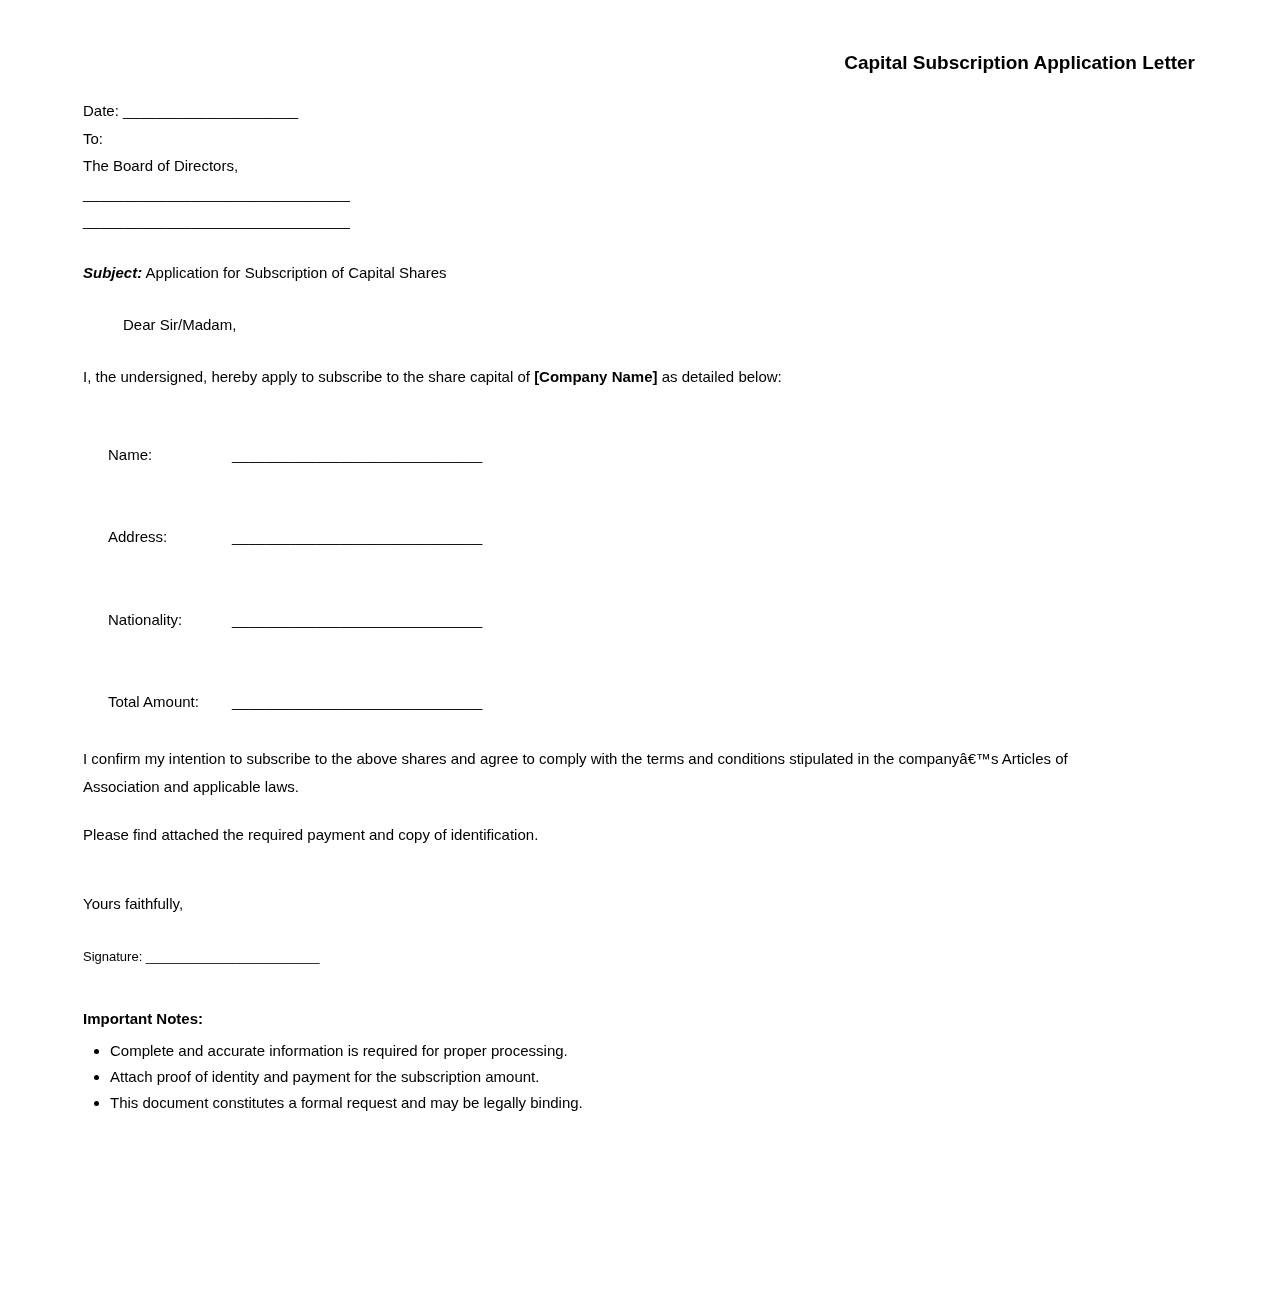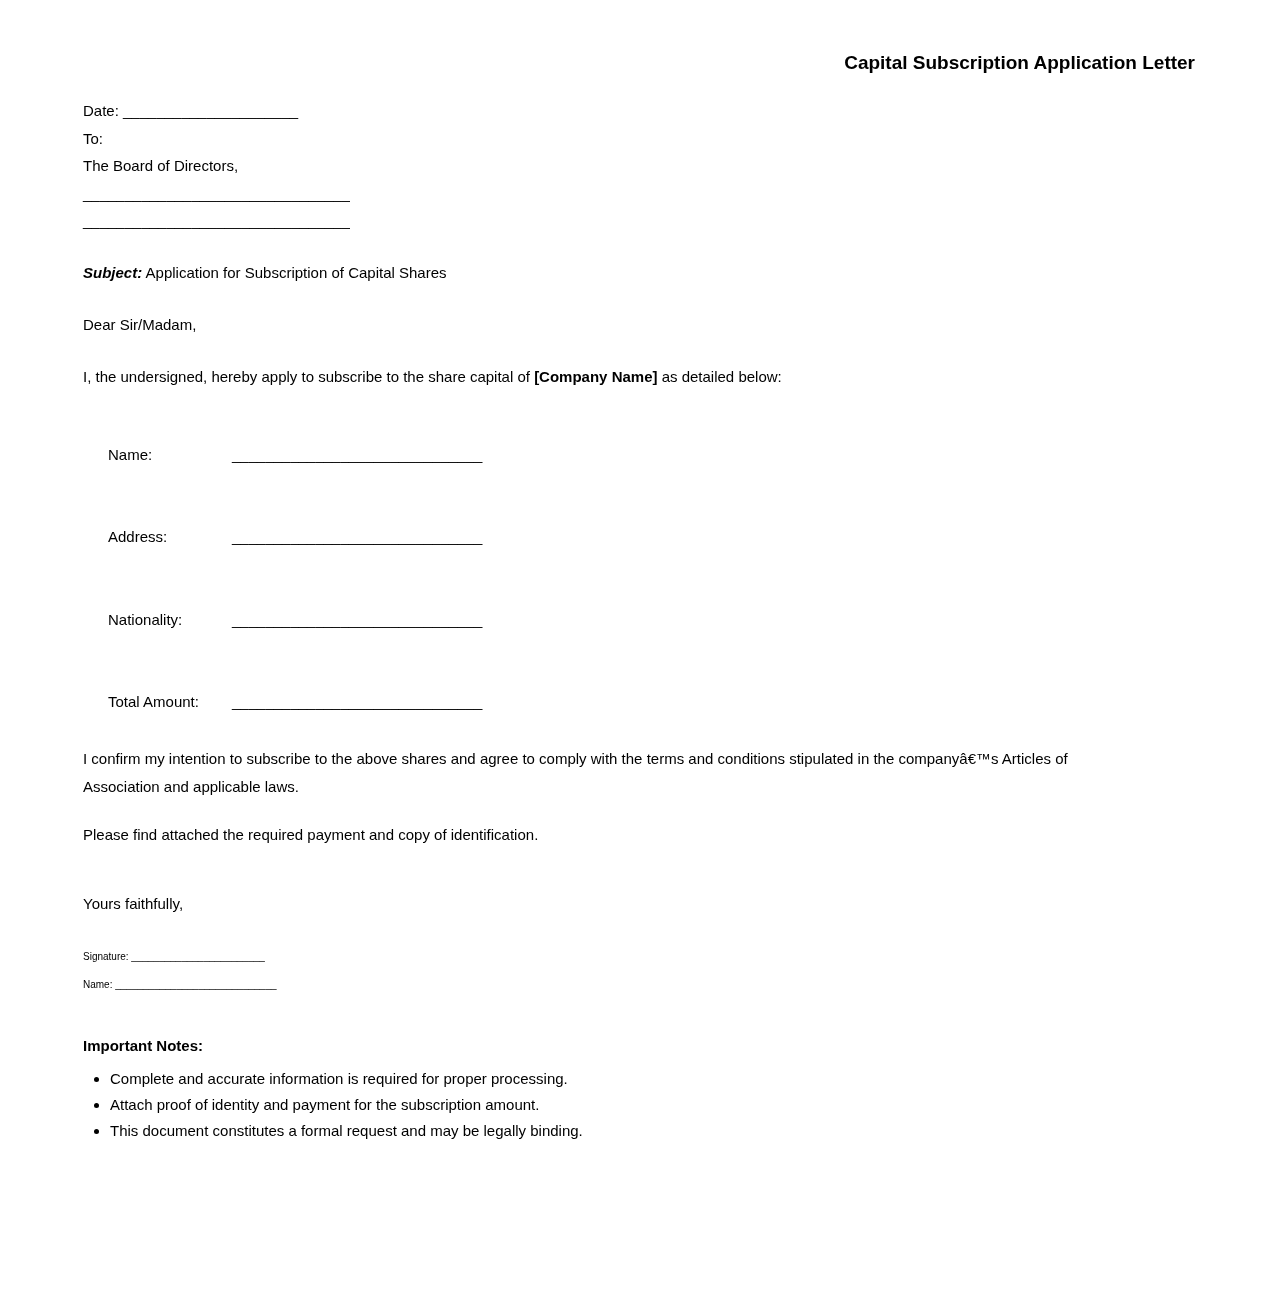--- a/index.html
+++ b/index.html
@@ -23,31 +23,31 @@
       margin: 0 0 24px 0;
       text-align: right;
     }
     .body-text {
       font-size: 15px;
       line-height: 27.5px;
     }
     .addr-line { font-size: 15px; line-height: 27.5px; white-space: pre; }
     .subject-para { margin-top: 24px; font-size: 15px; line-height: 27.5px; }
     .subject-label { font-weight: bold; font-style: italic; }
-    .salutation { margin-top: 25px; }
+    .salutation { margin-top: 25px; margin-left: 40px; }
     .intro-para { margin-top: 24px; }
     .company-name { font-weight: bold; }
     .form-block { margin-top: 23px; }
     .form-row { font-size: 15px; line-height: 27.5px; white-space: pre; }
     .form-label { display: inline-block; min-width: 124px; }
     .confirm-para { margin-top: 2px; }
     .attach-para { margin-top: 21px; }
     .closing-para { margin-top: 41px; }
     .signature-block { margin-top: 26px; }
-    .sig-line { font-size: 10px; line-height: 27.5px; white-space: pre; }
+    .sig-line { font-size: 13px; line-height: 27.5px; white-space: pre; }
     .notes-heading {
       margin-top: 34px;
       font-size: 15px;
       line-height: 27.5px;
       font-weight: bold;
     }
     .notes-list {
       margin-top: 6px;
       padding-left: 27px;
       font-size: 15px;
@@ -102,21 +102,20 @@
     <div>I confirm my intention to subscribe to the above shares and agree to comply with the terms and conditions stipulated in the companyâ€™s Articles of</div>
     <div>Association and applicable laws.</div>
   </div>
 
   <div class="attach-para body-text">Please find attached the required payment and copy of identification.</div>
 
   <div class="closing-para body-text">Yours faithfully,</div>
 
   <div class="signature-block">
     <div class="sig-line">Signature: ________________________</div>
-    <div class="sig-line">Name: _____________________________</div>
   </div>
 
   <div class="notes-heading">Important Notes:</div>
   <ul class="notes-list">
     <li>Complete and accurate information is required for proper processing.</li>
     <li>Attach proof of identity and payment for the subscription amount.</li>
     <li>This document constitutes a formal request and may be legally binding.</li>
 
   </ul>
 

